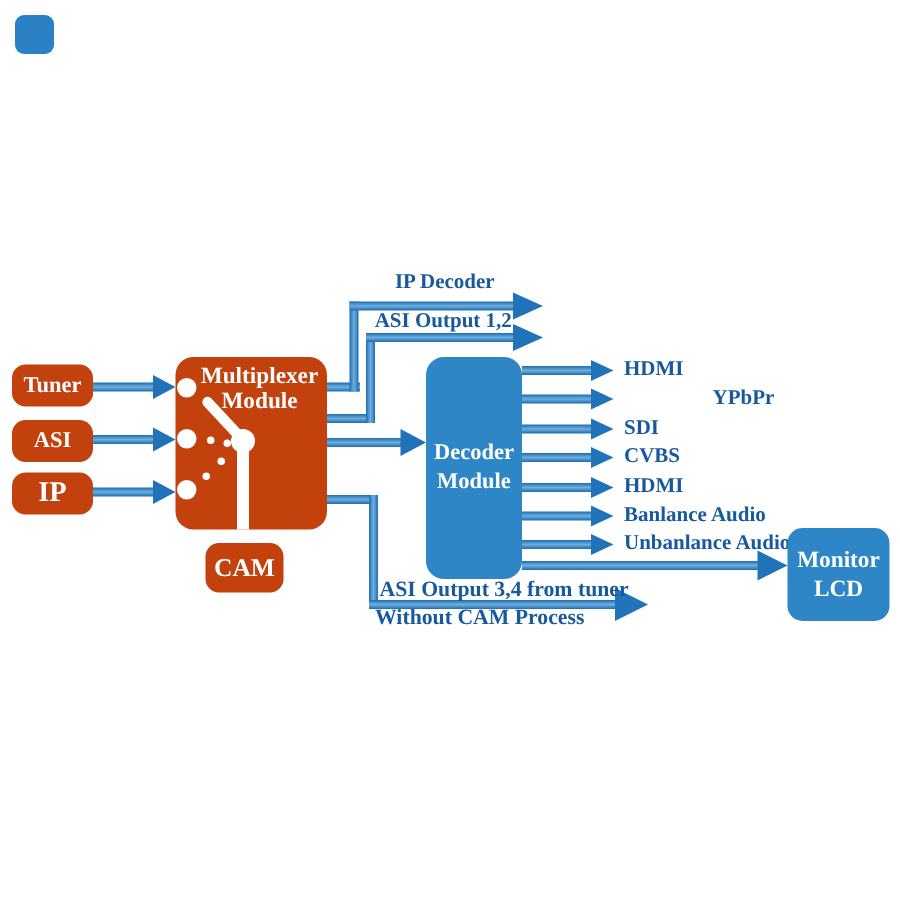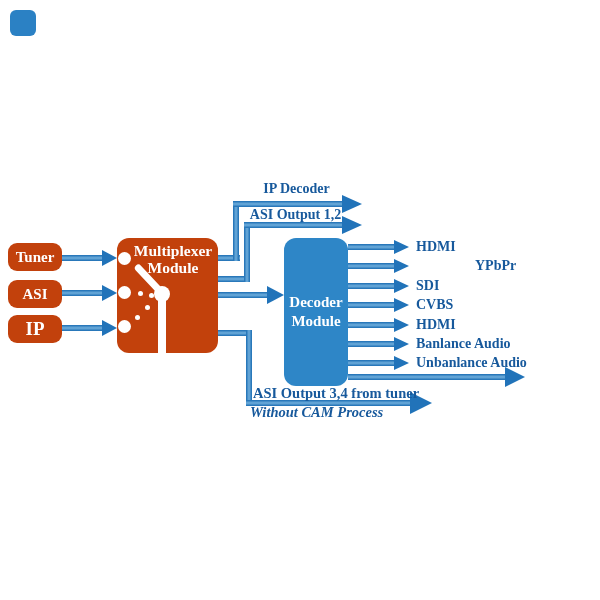--- a/index.html
+++ b/index.html
@@ -46,20 +46,21 @@
   <div class="wcirc" style="left:118px;top:286px;width:13px;height:13px;"></div>
   <div class="wcirc" style="left:118px;top:320px;width:13px;height:13px;"></div>
   <div class="abs" style="left:136px;top:262px;width:38px;height:7px;background:#fff;border-radius:4px;transform:rotate(47deg);transform-origin:0 50%;"></div>
   <div class="wcirc" style="left:154px;top:286px;width:16px;height:16px;"></div>
   <div class="wdot" style="left:138px;top:291px;width:5px;height:5px;"></div>
   <div class="wdot" style="left:149px;top:293px;width:5px;height:5px;"></div>
   <div class="wdot" style="left:135px;top:315px;width:5px;height:5px;"></div>
   <div class="wdot" style="left:145px;top:305px;width:5px;height:5px;"></div>
   <div class="abs" style="left:158px;top:294px;width:8px;height:59px;background:#fff;"></div>
 
+  <div class="box" style="left:137px;top:362px;width:52px;height:33px;line-height:33px;font-size:17px;">CAM</div>
 
   <div class="bar-h" style="left:218px;top:255px;width:22px;"></div>
   <div class="bar-v" style="left:233px;top:201px;height:60px;"></div>
   <div class="bar-h" style="left:233px;top:201px;width:110px;"></div>
   <div class="head-r" style="left:342px;top:195px;border-left-width:20px;border-top-width:9px;border-bottom-width:9px;"></div>
   <div class="lbl" style="left:234px;top:181px;width:125px;text-align:center;">IP Decoder</div>
 
   <div class="bar-h" style="left:218px;top:276px;width:32px;"></div>
   <div class="bar-v" style="left:244px;top:222px;height:60px;"></div>
   <div class="bar-h" style="left:244px;top:222px;width:99px;"></div>
@@ -67,21 +68,21 @@
   <div class="lbl" style="left:233px;top:207px;width:125px;text-align:center;">ASI Output 1,2</div>
 
   <div class="bar-h" style="left:218px;top:292px;width:50px;"></div>
   <div class="head-r" style="left:267px;top:286px;border-left-width:17px;border-top-width:9px;border-bottom-width:9px;"></div>
 
   <div class="bar-h" style="left:218px;top:330px;width:34px;"></div>
   <div class="bar-v" style="left:246px;top:330px;height:76px;"></div>
   <div class="bar-h" style="left:246px;top:400px;width:164px;"></div>
   <div class="head-r" style="left:410px;top:392px;border-left-width:22px;border-top-width:11px;border-bottom-width:11px;"></div>
   <div class="lbl" style="left:253px;top:385px;font-size:14.5px;">ASI Output 3,4 from tuner</div>
-  <div class="lbl" style="left:250px;top:404px;font-size:14.5px;font-style:italic;">Without CAM Process</div>
+  <div class="lbl" style="left:250px;top:404px;font-size:14.5px;">Without CAM Process</div>
 
   <div class="bigbox" style="left:284px;top:238px;width:64px;height:148px;font-size:15px;line-height:19px;text-align:center;">
     <div>Decoder</div>
     <div>Module</div>
   </div>
 
   <div class="bar-h" style="left:348px;top:244px;width:47px;"></div>
   <div class="head-r" style="left:394px;top:240px;border-top-width:7px;border-bottom-width:7px;"></div>
   <div class="lbl" style="left:416px;top:239px;">HDMI</div>
 
@@ -105,14 +106,18 @@
   <div class="head-r" style="left:394px;top:337px;border-top-width:7px;border-bottom-width:7px;"></div>
   <div class="lbl" style="left:416px;top:336px;">Banlance Audio</div>
 
   <div class="bar-h" style="left:348px;top:360px;width:47px;"></div>
   <div class="head-r" style="left:394px;top:356px;border-top-width:7px;border-bottom-width:7px;"></div>
   <div class="lbl" style="left:416px;top:355px;">Unbanlance Audio</div>
 
   <div class="bar-h" style="left:348px;top:374px;width:158px;"></div>
   <div class="head-r" style="left:505px;top:367px;border-left-width:20px;border-top-width:10px;border-bottom-width:10px;"></div>
 
+  <div class="bigbox" style="left:525px;top:352px;width:68px;height:62px;font-size:15.5px;line-height:19px;border-radius:10px;">
+    <div>Monitor</div>
+    <div>LCD</div>
+  </div>
 
 </div>
 
 </body></html>

